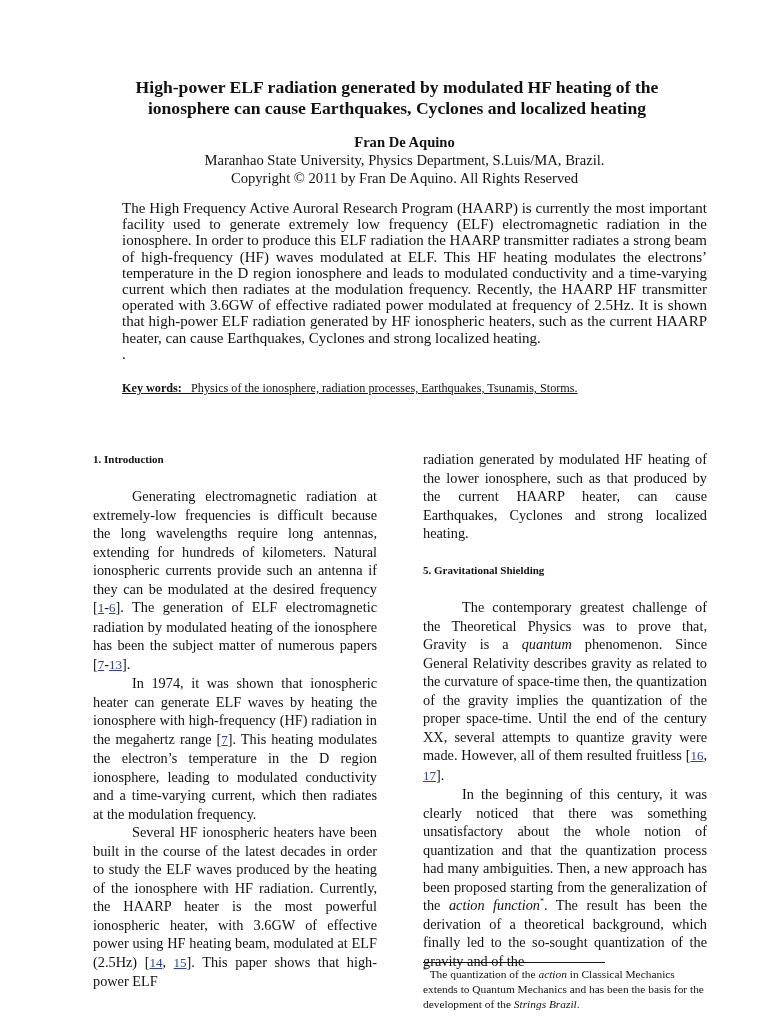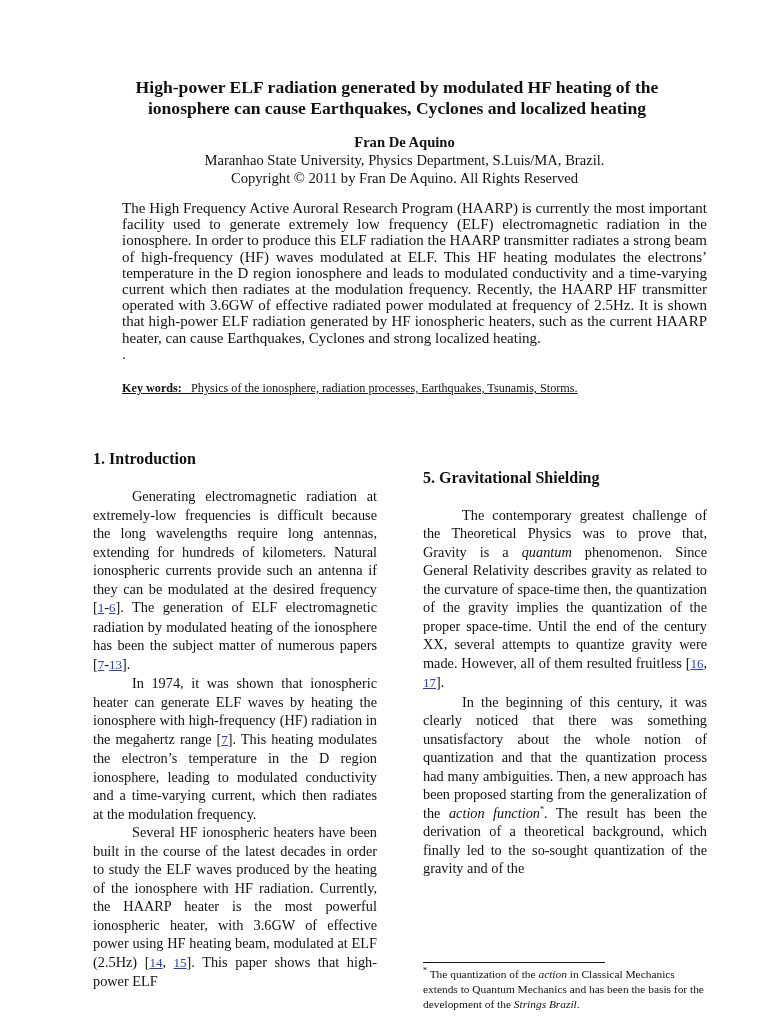--- a/index.html
+++ b/index.html
@@ -17,21 +17,21 @@
   .abstract { position: absolute; left: 110px; top: 196px; width: 585px;
               font-size: 15px; line-height: 16.2px; text-align: justify; }
   .abstract .dot { display:block; height: 16px; line-height: 16px; }
   .keywords { position: absolute; left: 110px; top: 377px; width: 585px;
               font-size: 12.2px; line-height: 15.5px; text-decoration: underline; }
   .keywords b { font-weight: bold; }
   .col { position: absolute; width: 284px; font-size: 14.3px; line-height: 18.5px;
          text-align: justify; }
   .col-left { left: 81px; top: 446px; }
   .col-right { left: 411px; top: 446px; }
-  .heading { font-weight: bold; font-size: 16px; margin: 0; line-height: 18.5px; text-align: left; }
+  .heading { font-weight: bold; font-size: 11px; margin: 0; line-height: 18.5px; text-align: left; }
   p { margin: 0; }
   .indent { text-indent: 39px; }
   .gap { height: 18.5px; }
   a.ref { color: #2b3fb0; text-decoration: underline; font-size: 13px; }
   .footnote-rule { position: absolute; left: 411px; top: 958px; width: 182px; height: 1px; background: #111; }
   .footnote { position: absolute; left: 411px; top: 963px; width: 287px;
               font-size: 11.4px; line-height: 15px; }
   sup { font-size: 8px; line-height: 0; }
 </style>
 </head>
@@ -60,20 +60,21 @@
 
   <div class="col col-left">
     <h2 class="heading">1. Introduction</h2>
     <div class="gap"></div>
     <p class="indent"><span>Generating electromagnetic radiation at extremely-low frequencies is difficult because the long wavelengths require long antennas, extending for hundreds of kilometers. Natural ionospheric currents provide such an antenna if they can be modulated at the desired frequency [</span><a class="ref" href="#">1</a><span>-</span><a class="ref" href="#">6</a><span>]. The generation of ELF electromagnetic radiation by modulated heating of the ionosphere has been the subject matter of numerous papers [</span><a class="ref" href="#">7</a><span>-</span><a class="ref" href="#">13</a><span>].</span></p>
     <p class="indent"><span>In 1974, it was shown that ionospheric heater can generate ELF waves by heating the ionosphere with high-frequency (HF) radiation in the megahertz range [</span><a class="ref" href="#">7</a><span>].  This heating modulates the electron’s temperature in the D region ionosphere, leading to modulated conductivity and a time-varying current, which then radiates at the modulation frequency.</span></p>
     <p class="indent"><span>Several HF ionospheric heaters have been built in the course of the latest decades in order to study the ELF waves produced by the heating of the ionosphere with HF radiation. Currently, the HAARP heater is the most powerful ionospheric heater, with 3.6GW of effective power using HF heating beam, modulated at ELF (2.5Hz) [</span><a class="ref" href="#">14</a><span>, </span><a class="ref" href="#">15</a><span>]. This paper shows that high-power ELF</span></p>
   </div>
 
   <div class="col col-right">
+    <p>radiation generated by modulated HF heating of the lower ionosphere, such as that produced by the current HAARP heater, can cause Earthquakes, Cyclones and strong localized heating.</p>
     <div class="gap"></div>
     <h2 class="heading">5. Gravitational Shielding</h2>
     <div class="gap"></div>
     <p class="indent"><span>The contemporary greatest challenge of the Theoretical Physics was to prove that, Gravity is a </span><em>quantum</em><span> phenomenon. Since General Relativity describes gravity as related to the curvature of space-time then, the quantization of the gravity implies the quantization of the proper space-time. Until the end of the century XX, several attempts to quantize gravity were made. However, all of them resulted fruitless [</span><a class="ref" href="#">16</a><span>, </span><a class="ref" href="#">17</a><span>].</span></p>
     <p class="indent"><span>In the beginning of this century, it was clearly noticed that there was something unsatisfactory about the whole notion of quantization and that the quantization process had many ambiguities. Then, a new approach has been proposed starting from the generalization of the </span><em>action function</em><sup>*</sup><span>.  The result has been the derivation of a theoretical background, which finally led to the so-sought quantization of the gravity and of the</span></p>
   </div>
 
   <div class="footnote-rule"></div>
   <div class="footnote"><sup>*</sup><span> The quantization of the </span><em>action</em><span> in Classical Mechanics extends to Quantum Mechanics and has been the basis for the development of the </span><em>Strings Brazil</em><span>.</span></div>
 

